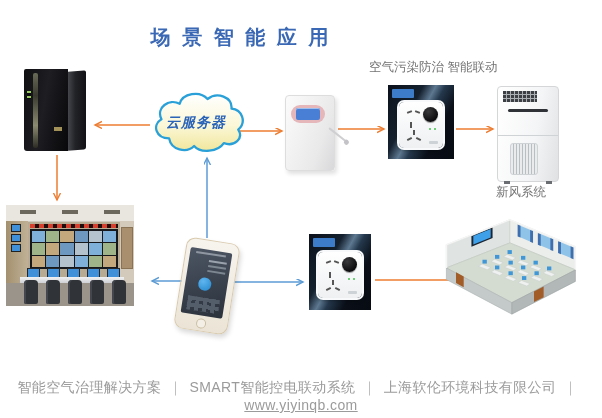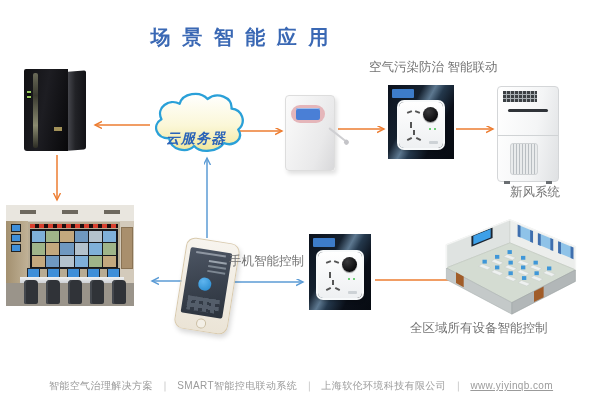--- a/index.html
+++ b/index.html
@@ -4,21 +4,21 @@
 <style>
   html,body{margin:0;padding:0;background:#ffffff;}
   .canvas{position:relative;width:602px;height:418px;background:#fff;overflow:hidden;
           font-family:"Liberation Sans",sans-serif;}
 
   
   .title{position:absolute;left:0;top:24px;width:482px;text-align:center;
          font-size:20px;font-weight:bold;letter-spacing:3px;color:#3a68b4;}
   .lbl{position:absolute;font-size:12.5px;color:#737373;white-space:nowrap;}
   .lbl-airpoll{left:369px;top:59px;}
-  .lbl-fresh{left:496px;top:184px;width:64px;text-align:right;}
+  .lbl-fresh{left:496px;top:184px;width:64px;text-align:left;}
   .lbl-mc{left:6px;top:320px;width:150px;}
   .lbl-phone{left:229px;top:253px;}
   .lbl-room{left:410px;top:320px;}
 
   
   .connectors{position:absolute;left:0;top:0;width:602px;height:418px;pointer-events:none;}
   .ln-o{stroke:#ed7d31;stroke-width:1.5;fill:none;}
   .ln-b{stroke:#5b9bd5;stroke-width:1.5;fill:none;}
 
   
@@ -31,21 +31,21 @@
   .server .stripe{position:absolute;left:9px;top:4px;width:5px;height:92%;
      background:linear-gradient(#6a6a58,#3a3a30 30%,#8a8a70 70%,#2c2c24);border-radius:2px;}
   .server .leds{position:absolute;left:3px;top:22px;width:4px;height:8px;
      background:repeating-linear-gradient(#9acb5e 0 2px,#0a0a0a 2px 5px);}
   .server .tag{position:absolute;right:6px;bottom:20px;width:8px;height:4px;background:#c7b26a;opacity:.8;}
 
   
   .cloud{position:absolute;left:148px;top:88px;width:96px;height:70px;}
   .cloud svg{position:absolute;left:0;top:0;}
   .cloud-text{position:absolute;left:0;top:26px;width:100%;text-align:center;
-      font-size:14px;font-weight:bold;font-style:italic;color:#2a63b8;letter-spacing:1px;margin-top:16px;}
+      font-size:14px;font-weight:bold;font-style:italic;color:#2a63b8;letter-spacing:1px;}
 
   
   .airmon{position:absolute;left:285px;top:95px;width:48px;height:74px;}
   .airmon .body{position:absolute;left:0;top:0;width:100%;height:100%;background:linear-gradient(110deg,#fbfbfb,#e9e9ea 70%,#d8d8da);
       border:1px solid #ddd;border-radius:4px;box-shadow:2px 3px 4px rgba(0,0,0,.12);}
   .airmon .bezel{position:absolute;left:6px;top:10px;width:34px;height:18px;border-radius:10px;
       background:#e5b6ba;}
   .airmon .screen{position:absolute;left:11px;top:13px;width:24px;height:12px;background:#4a7fd6;border-radius:2px;
       box-shadow:inset 0 1px 0 #9ec0f0;}
   .airmon .antenna{position:absolute;left:44px;top:32px;width:22px;height:2px;background:#cfcfd2;
@@ -126,21 +126,21 @@
       repeating-linear-gradient(90deg,#5d6774 0 4px,transparent 4px 8px),
       repeating-linear-gradient(#5d6774 0 4px,transparent 4px 7px);opacity:.8;}
   .phone .home{position:absolute;left:50%;bottom:2px;transform:translateX(-50%);width:8px;height:8px;border-radius:50%;
       border:1px solid #c9bda2;background:#f3efe6;}
 
   
   .room3d{position:absolute;left:428px;top:214px;width:160px;height:104px;}
 
   
   .footer{position:absolute;left:0;top:379px;width:602px;text-align:center;
-      font-size:10px;color:#9b9b9b;letter-spacing:.4px;}
+      font-size:14px;color:#9b9b9b;letter-spacing:.4px;}
   .footer .sep{margin:0 7px;color:#b5b5b5;}
   .footer .url{text-decoration:underline;color:#9b9b9b;}
 </style>
 </head>
 <body>
 
 <div class="canvas">
 
   <div class="title">场 景 智 能 应 用</div>
 
@@ -271,21 +271,20 @@
 
   <div class="phone">
     <div class="screen">
       <div class="bar"></div>
       <div class="txt"></div>
       <div class="blue"></div>
       <div class="dots"></div>
     </div>
     <div class="home"></div>
   </div>
-  <div class="lbl lbl-phone">手机智能控制</div>
 
   <div class="socket socket2">
     <div class="badge"></div>
     <div class="plate">
       <span class="h1"></span>
       <span class="h2"></span>
       <span class="knob"></span>
       <span class="slotv"></span>
       <span class="led1"></span>
       <span class="led2"></span>
@@ -370,19 +369,18 @@
 
       <polygon points="16,56 84,92 84,104 16,68" fill="#c4c9c9" stroke="#aab0b0" stroke-width="0.6"></polygon>
       <polygon points="84,92 150,58 150,70 84,104" fill="#b2b7b8" stroke="#9aa0a1" stroke-width="0.6"></polygon>
 
       <polygon points="26,60.5 34,64.8 34,76 26,71.7" fill="#a15c28"></polygon>
       <polygon points="107,80.5 117,75.4 117,86.5 107,91.5" fill="#a15c28"></polygon>
 
       <polyline points="16,56 16,32 82,6 150,34 150,58" fill="none" stroke="#f4f5f4" stroke-width="1.6"></polyline>
     </svg>
   </div>
-  <div class="lbl lbl-room">全区域所有设备智能控制</div>
 
   <div class="footer">
     <span>智能空气治理解决方案</span><span class="sep">｜</span><span>SMART智能控电联动系统</span><span class="sep">｜</span><span>上海软伦环境科技有限公司</span><span class="sep">｜</span><span class="url">www.yiyinqb.com</span>
   </div>
 
 </div>
 
 </body></html>

